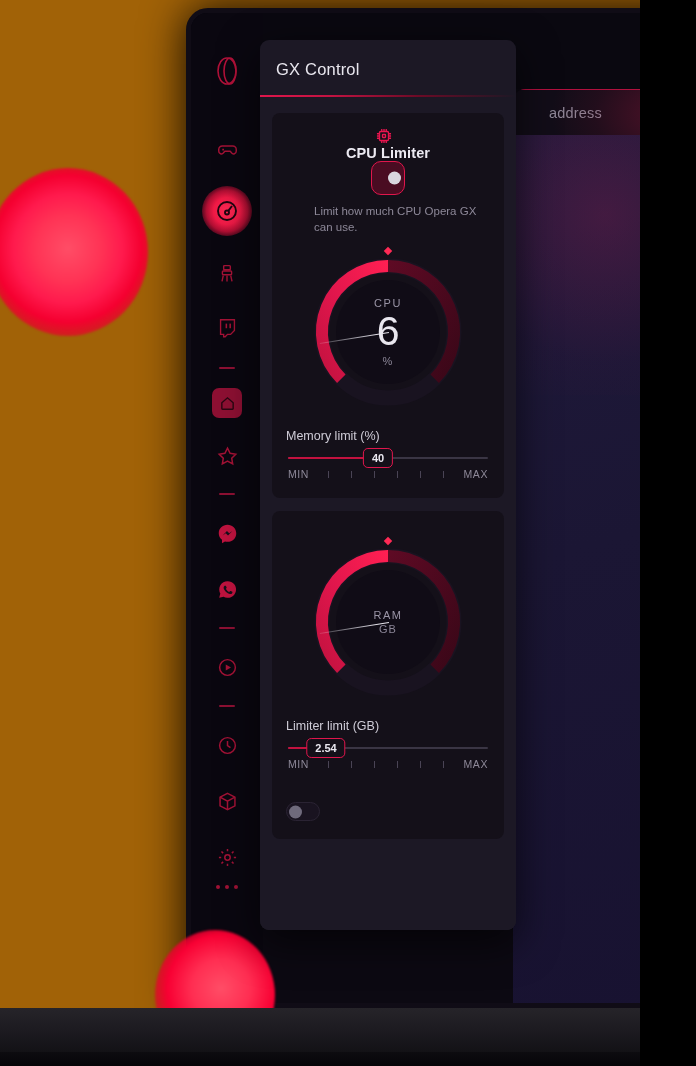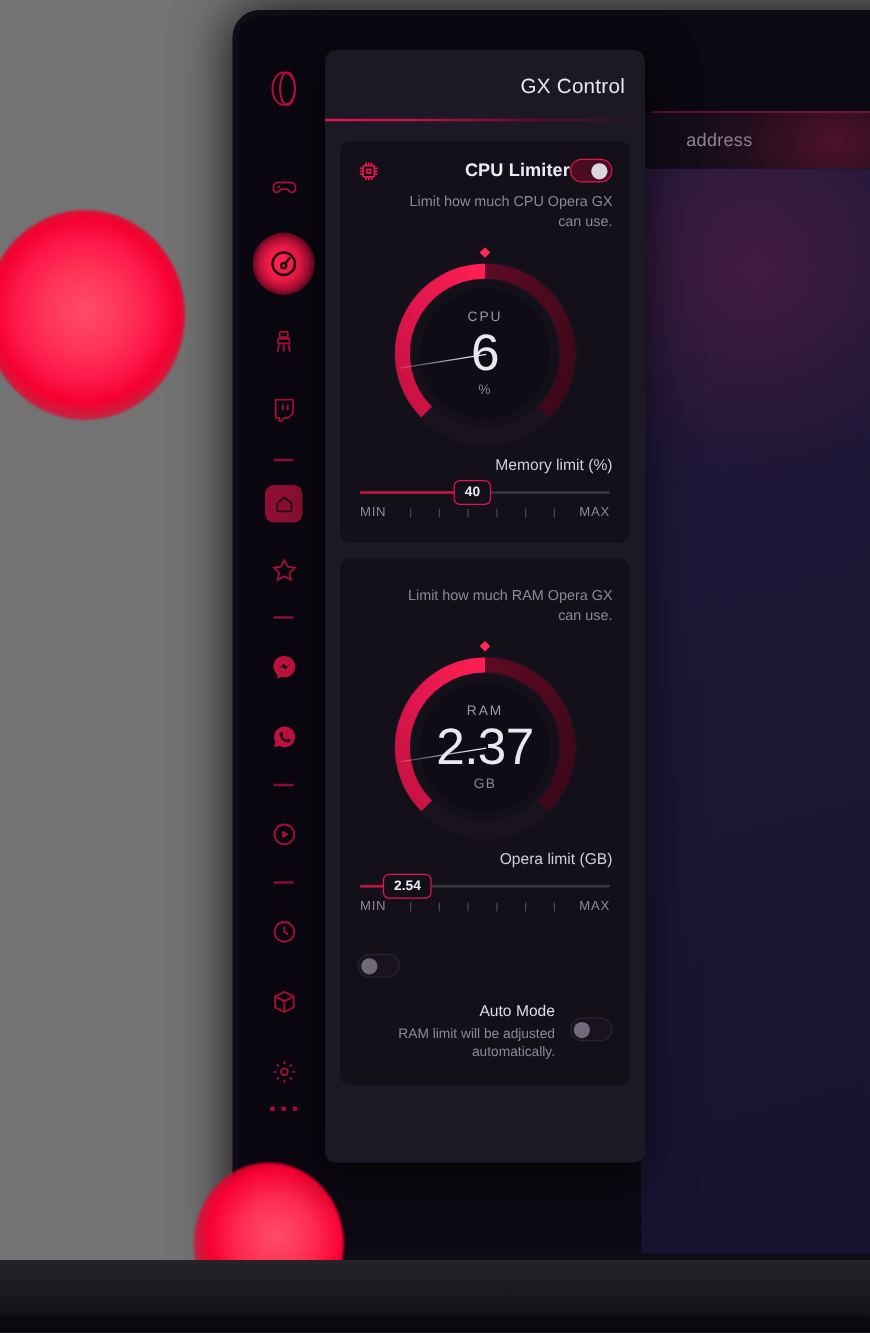--- a/index.html
+++ b/index.html
@@ -1,19 +1,19 @@
 <!DOCTYPE html>
 <html><head>
 <meta charset="utf-8">
 <style>
   * { margin:0; padding:0; box-sizing:border-box; }
   html,body { width:696px; height:1066px; overflow:hidden; background:#000; }
   body { font-family:"Liberation Sans", sans-serif; -webkit-font-smoothing:antialiased; }
 
-  #stage { position:relative; width:696px; height:1066px; background:#737373; overflow:hidden;text-align:right; }
+  #stage { position:relative; width:640px; height:1066px; background:#a16207; overflow:hidden; }
 
   
   .orb { position:absolute; border-radius:50%; pointer-events:none; }
   #orb-left {
     left:-12px; top:168px; width:160px; height:168px;
     background:
       radial-gradient(circle at 50% 48%, #ff4d66 0%, #ff3355 28%, #ff1a4d 46%, #f50030 62%, rgba(220,0,40,.55) 78%, rgba(190,0,35,0) 100%);
     filter:blur(1px);
   }
   #orb-bottom {
@@ -112,21 +112,21 @@
   #gx-underline {
     margin:16px 0 0 -16px; width:256px; height:2px;
     background:linear-gradient(90deg,#e0164c 0%,#c21342 28%,#6b0a26 62%,rgba(70,8,28,0) 100%);
   }
   #gx-body { padding:16px 12px 0 12px; }
 
   .card {
     background:#141019; border-radius:8px; padding:14px 14px 18px 14px;
     margin-bottom:13px;
   }
-  .card-head { display:flex; align-items:center; }
+  .card-head { display:flex; align-items:center;flex-direction:column; }
   .card-head .ico { width:18px; height:18px; margin-right:9px; flex:0 0 18px; }
   .card-head .ico svg{ display:block; }
   .card-title { color:#eceaf2; font-size:14.5px; font-weight:bold; letter-spacing:.1px; flex:1; }
   .card-desc { color:#8d8898; font-size:11.5px; margin-top:9px; line-height:1.35;margin-left:28px; }
 
   
   .toggle {
     width:34px; height:19px; border-radius:10px; position:relative; flex:0 0 34px;
   }
   .toggle.on { background:#4a0c22; border:1.6px solid #e0164c; }
@@ -152,21 +152,21 @@
   .g-label { color:#9a95a6; font-size:11px; letter-spacing:1.6px; }
   .g-value { color:#e9e7ef; font-size:41px; font-weight:300; line-height:1.05; margin-top:1px; letter-spacing:-.5px; }
   .g-unit { color:#8b8697; font-size:11px; letter-spacing:1px; margin-top:2px; }
   .needle {
     position:absolute; left:6px; top:50%; width:70px; height:1.4px;
     background:linear-gradient(90deg, rgba(230,230,240,.15) 0%, #e6e4ec 85%, #e6e4ec 100%);
     transform-origin:right center; transform:rotate(-9deg);
   }
 
   
-  .slider-block { margin-top:7px; }
+  .slider-block { margin-top:22px; }
   .slider-label { color:#cfccd7; font-size:12.5px; margin-bottom:14px; }
   .slider-track {
     position:relative; height:2px; background:#3a3544; border-radius:1px; margin:0 2px;
   }
   .slider-fill { position:absolute; left:0; top:0; height:2px; background:#c2123f; border-radius:1px; }
   .slider-bubble {
     position:absolute; top:50%; transform:translate(-50%,-50%);
     background:#141019; border:1.4px solid #e0164c; border-radius:5px;
     color:#eae8f0; font-size:11px; font-weight:bold; padding:3px 8px; white-space:nowrap;
   }
@@ -398,40 +398,38 @@
                 <i></i>
                 <i></i>
                 <i></i>
             </span>
             <span class="scale-end">MAX</span>
           </div>
         </div>
       </div>
 
       <div class="card">
-        <div class="card-desc">Limit how much RAM Opera GX can use.</div>
 
         <div class="gauge-wrap">
           <span class="gauge-dot"></span>
           <svg class="gauge-svg" viewBox="0 0 150 150">
             <circle cx="75" cy="75" r="66" fill="none" stroke="#191320" stroke-width="15"></circle>
             <path d="M75 9 A66 66 0 0 1 121.7 121.7" fill="none" stroke="url(#cpuDark)" stroke-width="12"></path>
             <path d="M75 9 A66 66 0 0 0 28.3 121.7" fill="none" stroke="url(#cpuBright)" stroke-width="12"></path>
             <circle cx="75" cy="75" r="52" fill="#100c16"></circle>
           </svg>
           <span class="needle"></span>
           <div class="gauge-center">
             <span class="g-label">RAM</span>
-            <span class="g-value">2.37</span>
             <span class="g-unit">GB</span>
           </div>
         </div>
 
         <div class="slider-block">
-          <div class="slider-label">Opera limit (GB)</div>
+          <div class="slider-label">Limiter limit (GB)</div>
           <div class="slider-track">
             <span class="slider-fill" style="width:19%"></span>
             <span class="slider-bubble" style="left:19%">2.54</span>
           </div>
           <div class="slider-scale">
             <span class="scale-end">MIN</span>
             <span class="ticks">
               <i></i>
                 <i></i>
                 <i></i>
@@ -442,29 +440,20 @@
             <span class="scale-end">MAX</span>
           </div>
         </div>
 
         <div class="opt-row">
           <span class="toggle off">
             <span class="knob"></span>
           </span>
         </div>
 
-        <div class="opt-row">
-          <span class="opt-texts">
-            <span class="opt-title" style="display:block">Auto Mode</span>
-            <span class="opt-desc" style="display:block">RAM limit will be adjusted automatically.</span>
-          </span>
-          <span class="toggle off">
-            <span class="knob"></span>
-          </span>
-        </div>
       </div>
 
     </div>
     <div id="gx-fade"></div>
   </div>
 
   <div class="orb" id="orb-left"></div>
   <div class="orb" id="orb-bottom"></div>
 
   <div id="laptop-base"></div>

